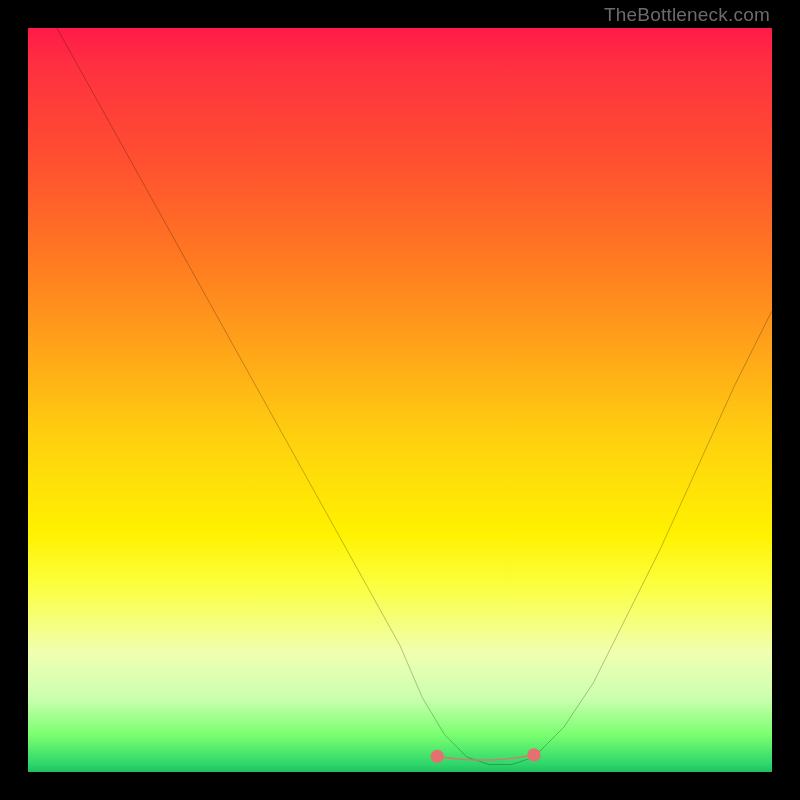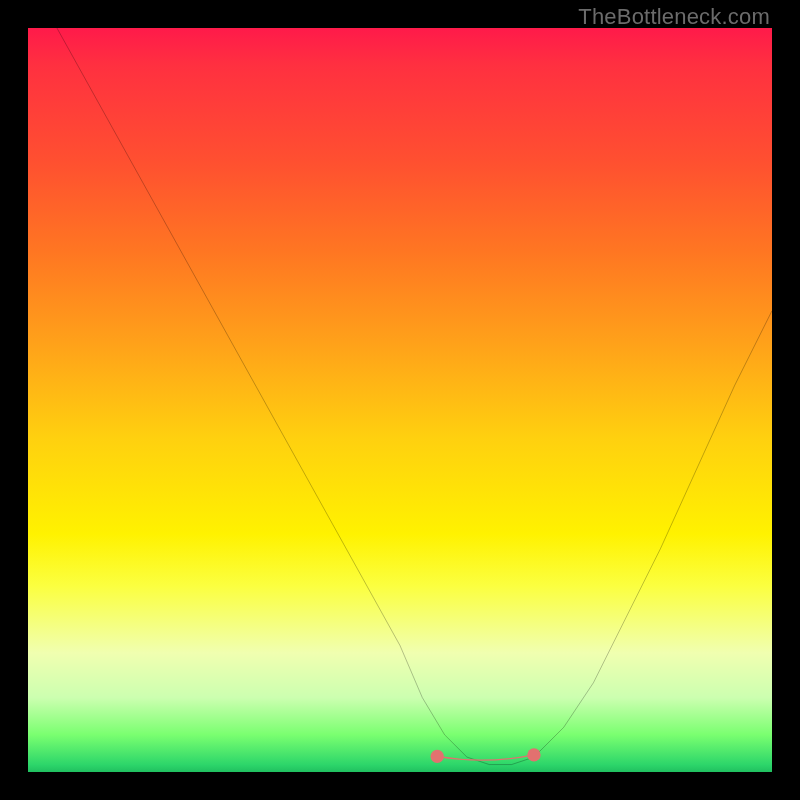--- a/index.html
+++ b/index.html
@@ -51,21 +51,21 @@
     left: 0;
     top: 0;
     width: 744px;
     height: 744px;
   }
   .watermark {
     position: absolute;
     top: 4px;
     right: 30px;
     color: #6b6b6b;
-    font-size: 22px;
+    font-size: 19px;
     font-weight: 500;
     letter-spacing: 0.2px;
   }
 </style>
 </head>
 <body>
 
 <div class="frame">
 
   <div class="plot-area">

